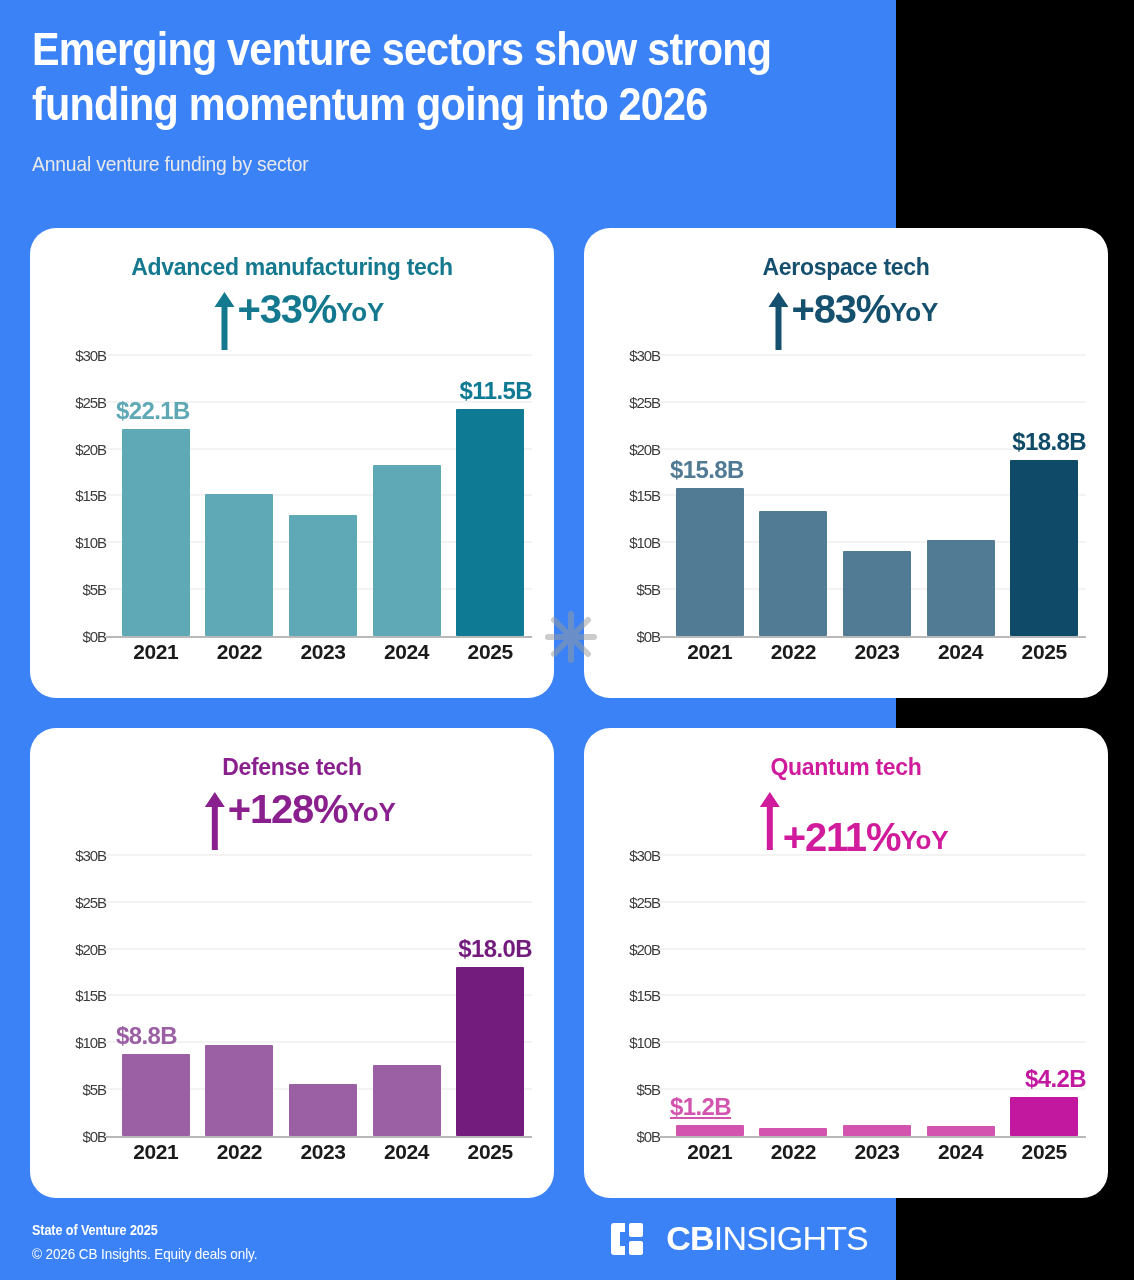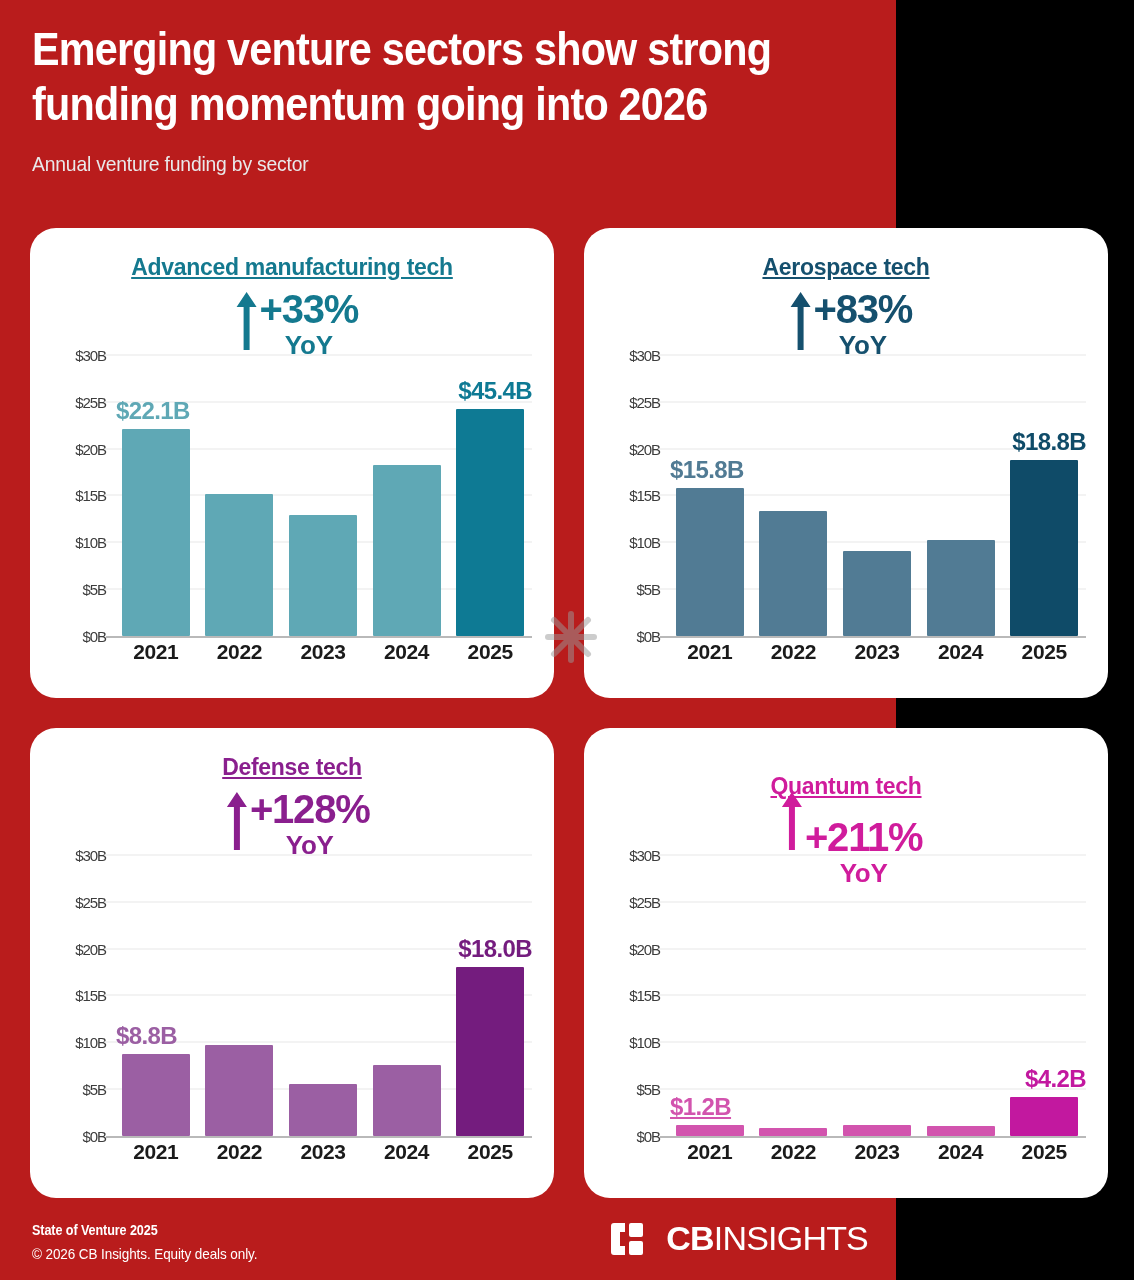--- a/index.html
+++ b/index.html
@@ -5,21 +5,21 @@
   * { box-sizing: border-box; margin: 0; padding: 0; }
   html, body {
     width: 1134px; height: 1280px;
     background: #000000;
     font-family: "Liberation Sans", sans-serif;
     overflow: hidden;
   }
   #page {
     position: relative;
     width: 896px; height: 1280px;
-    background: #b91c1c;
+    background: #3b82f6;
   }
 
   
   .header { position: absolute; left: 32px; top: 22px; width: 1060px; }
   .title {
     color: #ffffff;
     font-size: 47px;
     line-height: 1.17;
     font-weight: bold;
     letter-spacing: -0.9px;
@@ -54,36 +54,35 @@
     padding: 0;
     overflow: hidden;
   }
   .panel-title {
     position: absolute;
     left: 0; right: 0; top: 26px;
     text-align: center;
     font-size: 23px;
     font-weight: bold;
     letter-spacing: -0.3px;
-    text-decoration: underline;
   }
 
   
   .yoy {
     position: absolute;
     top: 62px;
     left: 50%;
     transform: translateX(-46%);
     display: flex;
     align-items: flex-start;
     gap: 2px;
   }
   .yoy-arrow { width: 22px; height: 62px; position: relative; }
   .yoy-arrow svg { display: block; }
-  .yoy-text { display: flex; flex-direction: column; align-items: center; }
+  .yoy-text { display: flex; flex-direction: row; align-items: flex-end; }
   .yoy-pct {
     font-size: 40px; font-weight: bold; line-height: 0.95;
     letter-spacing: -1.2px;
   }
   .yoy-label {
     font-size: 26px; font-weight: bold; line-height: 1.2;
     letter-spacing: -0.2px;
     margin-top: 2px;
   }
 
@@ -268,21 +267,21 @@
               <div class="bar" style="height: 142.5px; background: rgb(95, 168, 181);"></div>
             </div>
             <div class="barcol">
               <div class="bar" style="height: 120.938px; background: rgb(95, 168, 181);"></div>
             </div>
             <div class="barcol">
               <div class="bar" style="height: 170.625px; background: rgb(95, 168, 181);"></div>
             </div>
             <div class="barcol">
               <div class="bar" style="height: 226.875px; background: rgb(14, 122, 148);"></div>
-              <div class="bar-label last" style="bottom: 230.875px; color: rgb(14, 122, 148);">$45.4B</div>
+              <div class="bar-label last" style="bottom: 230.875px; color: rgb(14, 122, 148);">$11.5B</div>
             </div>
           </div>
           <div class="xaxis">
             <div class="xtick">2021</div>
             <div class="xtick">2022</div>
             <div class="xtick">2023</div>
             <div class="xtick">2024</div>
             <div class="xtick">2025</div>
           </div>
         </div>
@@ -401,21 +400,21 @@
           <div class="xaxis">
             <div class="xtick">2021</div>
             <div class="xtick">2022</div>
             <div class="xtick">2023</div>
             <div class="xtick">2024</div>
             <div class="xtick">2025</div>
           </div>
         </div>
       </div>
       <div class="panel">
-        <div class="panel-title" style="color: rgb(208, 28, 156); margin-top: 19px;">Quantum tech</div>
+        <div class="panel-title" style="color: rgb(208, 28, 156);">Quantum tech</div>
         <div class="yoy">
           <span class="yoy-arrow">
             <svg viewBox="0 0 22 62" width="22" height="62" aria-hidden="true">
               <path d="M11 2 L21 17 H14 V60 H8 V17 H1 Z" fill="#D01C9C"></path>
             </svg>
           </span>
           <span class="yoy-text">
             <span class="yoy-pct" style="color: rgb(208, 28, 156); margin-top: 28px;">+211%</span>
             <span class="yoy-label" style="color: rgb(208, 28, 156);">YoY</span>
           </span>

